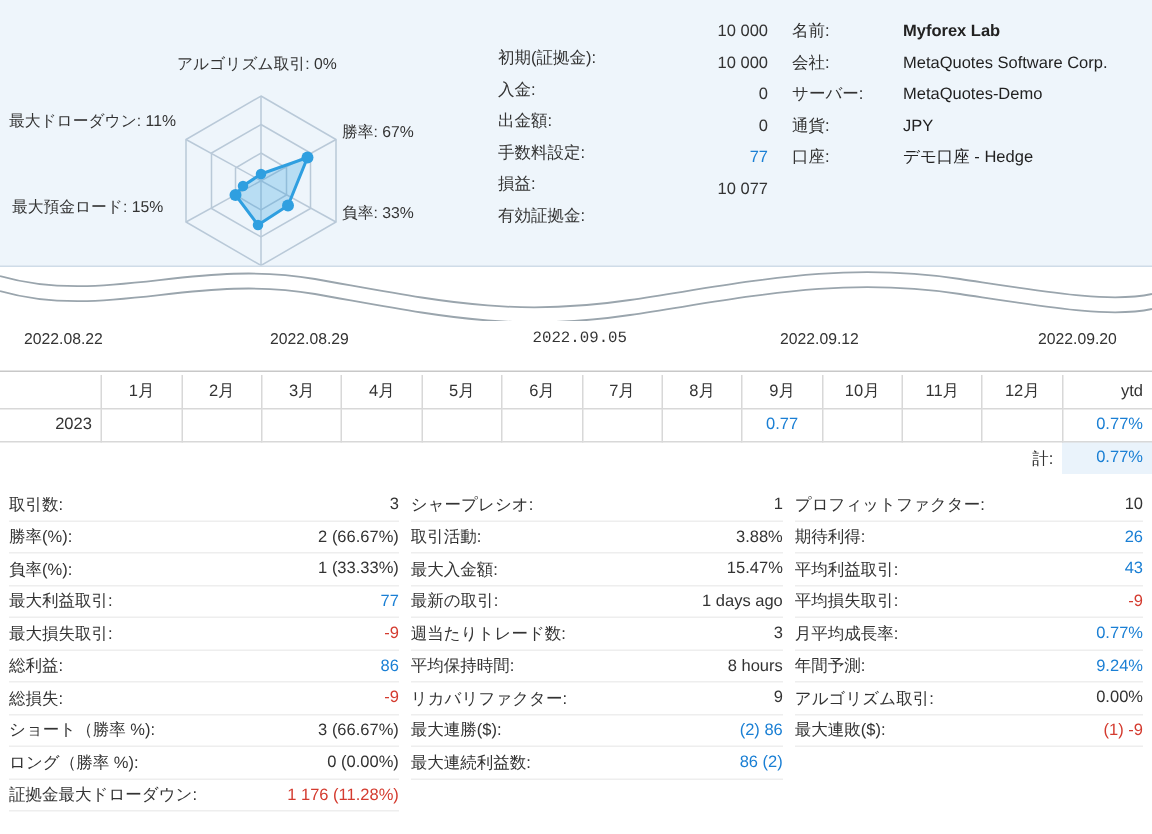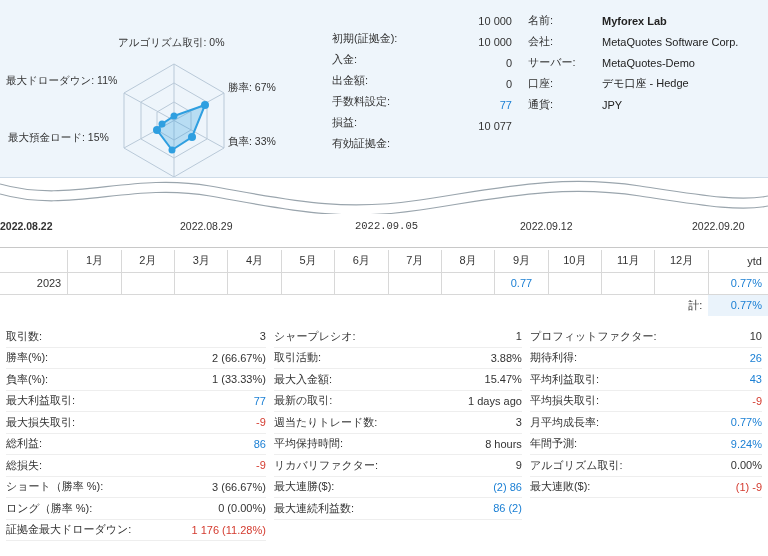--- a/index.html
+++ b/index.html
@@ -195,40 +195,40 @@
         </div>
       <div class="row">
           <div class="k">会社:</div>
           <div class="v">MetaQuotes Software Corp.</div>
         </div>
       <div class="row">
           <div class="k">サーバー:</div>
           <div class="v">MetaQuotes-Demo</div>
         </div>
       <div class="row">
+          <div class="k">通貨:</div>
+          <div class="v">JPY</div>
+        </div>
+      <div class="row">
           <div class="k">口座:</div>
           <div class="v">デモ口座 - Hedge</div>
-        </div>
-      <div class="row">
-          <div class="k">通貨:</div>
-          <div class="v">JPY</div>
         </div>
     </div>
   </div>
 
   <div class="wave">
     <svg width="768" height="36" viewBox="0 0 768 36" preserveAspectRatio="none">
       <path d="M0,6 C70,26 130,-6 210,8 C290,22 340,34 420,22 C500,10 560,-4 640,8 C700,17 740,24 768,18 L768,0 L0,0 Z" fill="#ffffff"></path>
       <path d="M0,6 C70,26 130,-6 210,8 C290,22 340,34 420,22 C500,10 560,-4 640,8 C700,17 740,24 768,18" fill="none" stroke="#9aa5ad" stroke-width="1.2"></path>
       <path d="M0,16 C70,36 130,4 210,18 C290,32 340,44 420,32 C500,20 560,6 640,18 C700,27 740,34 768,28" fill="none" stroke="#9aa5ad" stroke-width="1.2"></path>
     </svg>
   </div>
 
   <div class="axis">
-    <div class="tick" style="left:0;font-weight:bold;">2022.08.22</div>
+    <div class="tick" style="left:16px;">2022.08.22</div>
     <div class="tick" style="left:180px;">2022.08.29</div>
     <div class="tick" style="left:355px;font-family:Liberation Mono, monospace;">2022.09.05</div>
     <div class="tick" style="left:520px;">2022.09.12</div>
     <div class="tick" style="left:692px;">2022.09.20</div>
   </div>
 
   <table class="month-table">
     <thead>
       <tr>
         <th class="corner"></th>

